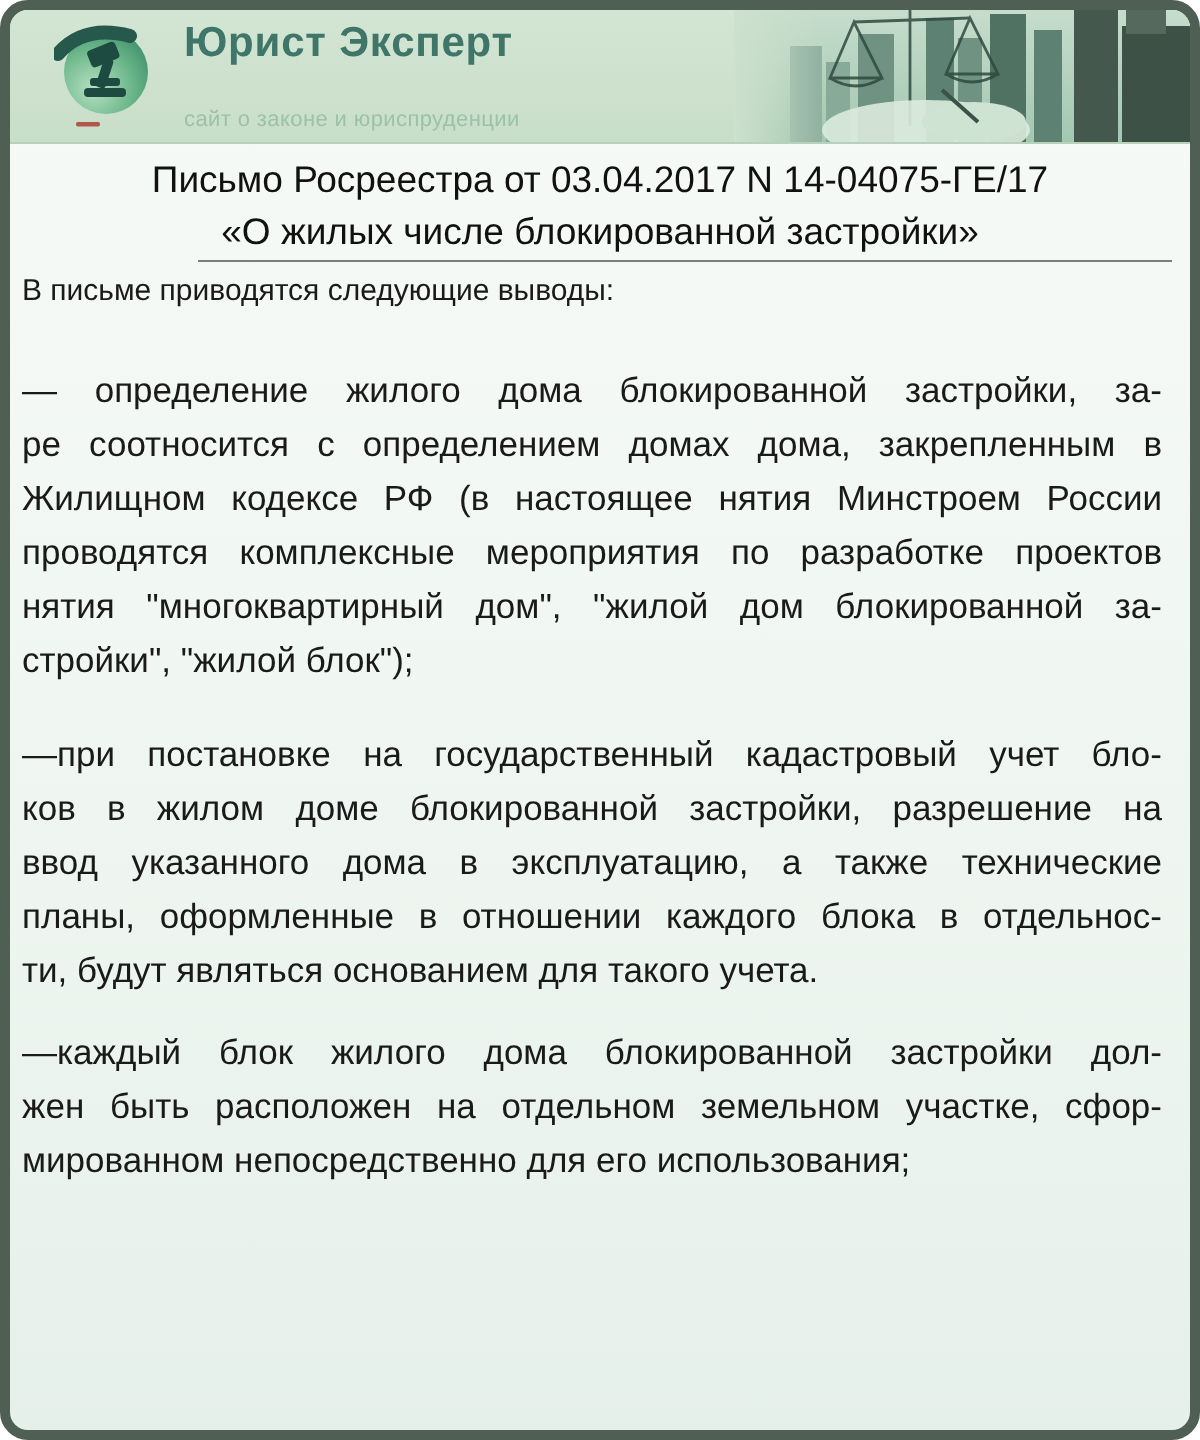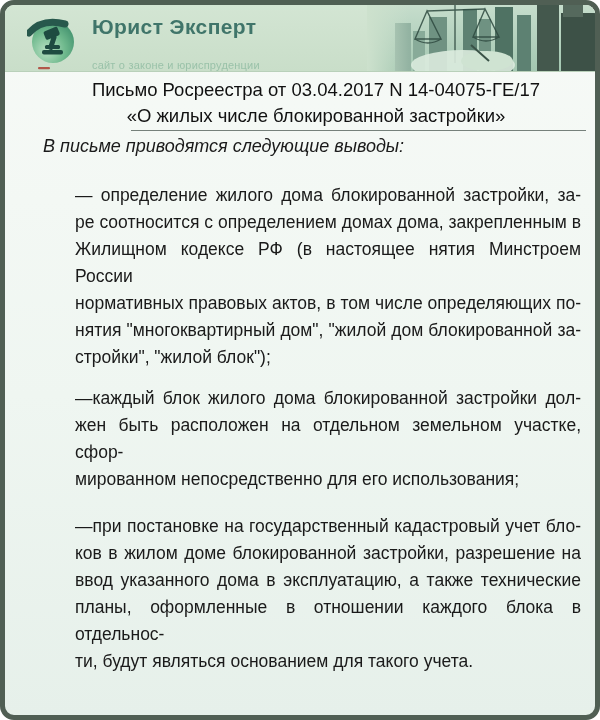--- a/index.html
+++ b/index.html
@@ -17,42 +17,41 @@
     border-radius:14px;
     overflow:hidden;
     background:linear-gradient(180deg,#f7faf7 0%,#eff6f1 55%,#e6f0ea 100%);
   }
   
   .header{
     position:relative;
     height:66px;
     background:linear-gradient(180deg,#d3e5d3 0%,#c9dec9 100%);
     border-bottom:1px solid #b9d0ba;
-    display:flex;align-items:flex-end;
+    display:flex;align-items:center;
     overflow:hidden;
   }
   .logo{display:flex;align-items:center;gap:13px;padding-left:22px;position:relative;z-index:3;}
   .logo-icon{width:52px;height:54px;display:block;}
   .logo-title{font-size:21px;font-weight:bold;color:#40756a;letter-spacing:.4px;line-height:22px;}
   .logo-tagline{font-size:11px;color:#9ac2a9;letter-spacing:.2px;margin-top:21px;}
   .header-photo{position:absolute;top:0;right:0;width:228px;height:66px;z-index:1;}
   
-  .content{position:relative;color:#1a1a1a;padding-left:32px;}
+  .content{position:relative;color:#1a1a1a;}
   .doc-title{margin-top:5px;text-align:center;font-size:18.5px;line-height:26px;color:#111;}
   .title-line{padding:0 10px;}
   .title-underline{height:0;border-bottom:1.5px solid #76817b;margin:1px 9px 0 94px;}
-  .intro{font-size:18px;line-height:26px;margin-top:2px;padding:0 14px 0 6px;font-style:italic;}
+  .intro{font-size:15px;line-height:26px;margin-top:2px;padding:0 14px 0 6px;}
   .para{font-size:17.5px;line-height:27px;padding:0 14px 0 6px;}
   .para-1{margin-top:23px;}
   .para-2{margin-top:14px;}
   .para-3{margin-top:20px;}
   .para .line{
     text-align:justify;
     text-align-last:justify;
-    margin-left:32px;
     -moz-text-align-last:justify;
   }
   .para .line:last-child{
     text-align-last:left;
     -moz-text-align-last:left;
   }
 </style>
 </head>
 <body>
 
@@ -132,31 +131,31 @@
       <div class="title-line">«О жилых числе блокированной застройки»</div>
       <div class="title-underline"></div>
     </div>
 
     <div class="intro">В письме приводятся следующие выводы:</div>
 
     <div class="para para-1">
         <div class="line">— определение жилого дома блокированной застройки, за-</div>
         <div class="line">ре соотносится с определением домах дома, закрепленным в</div>
         <div class="line">Жилищном кодексе РФ (в настоящее нятия Минстроем России</div>
-        <div class="line">нормативных правовых актов, в том числе определяющих по-</div>
+        <div class="line">проводятся комплексные мероприятия по разработке проектов</div>
         <div class="line">нятия "многоквартирный дом", "жилой дом блокированной за-</div>
         <div class="line">стройки", "жилой блок");</div>
-      </div>
-    <div class="para para-2">
-        <div class="line">—каждый блок жилого дома блокированной застройки дол-</div>
-        <div class="line">жен быть расположен на отдельном земельном участке, сфор-</div>
-        <div class="line">мированном непосредственно для его использования;</div>
       </div>
     <div class="para para-3">
         <div class="line">—при постановке на государственный кадастровый учет бло-</div>
         <div class="line">ков в жилом доме блокированной застройки, разрешение на</div>
         <div class="line">ввод указанного дома в эксплуатацию, а также технические</div>
         <div class="line">планы, оформленные в отношении каждого блока в отдельнос-</div>
         <div class="line">ти, будут являться основанием для такого учета.</div>
       </div>
+    <div class="para para-2">
+        <div class="line">—каждый блок жилого дома блокированной застройки дол-</div>
+        <div class="line">жен быть расположен на отдельном земельном участке, сфор-</div>
+        <div class="line">мированном непосредственно для его использования;</div>
+      </div>
 
   </div>
 </div>
 
 </body></html>

